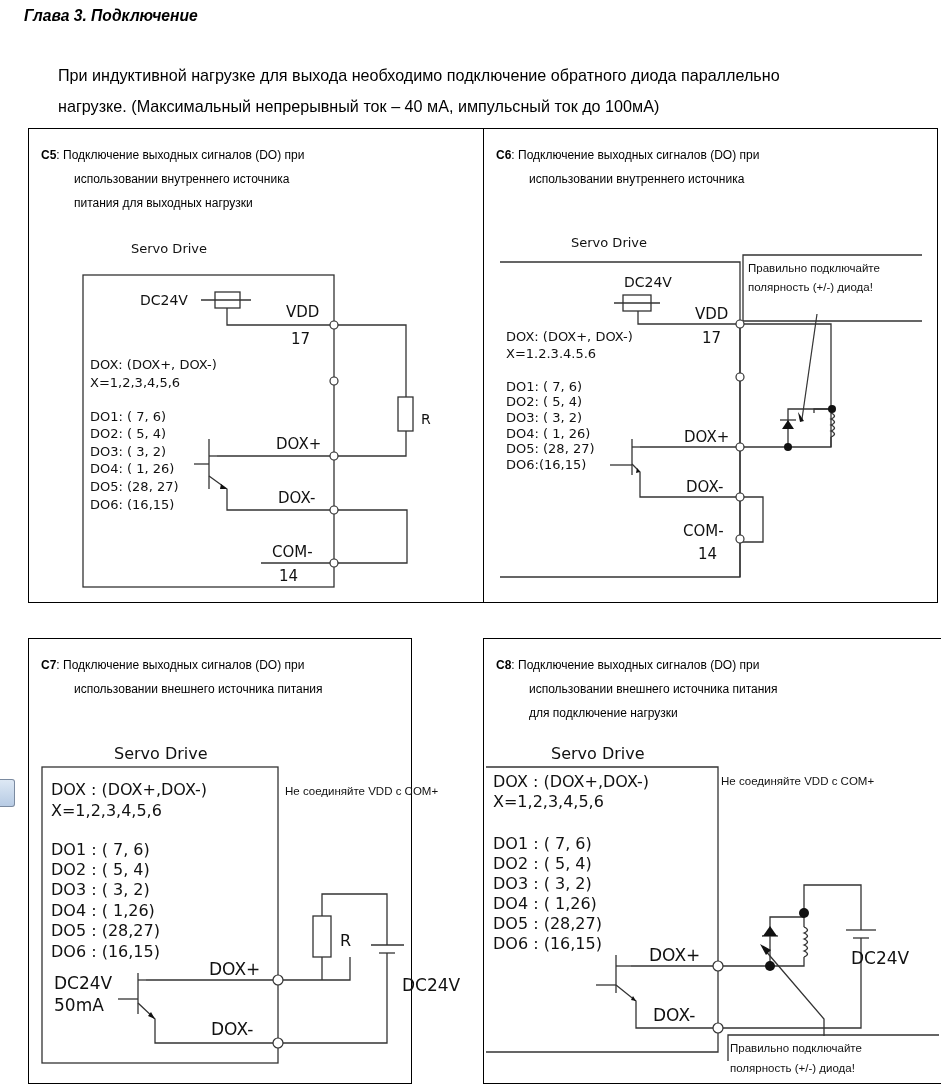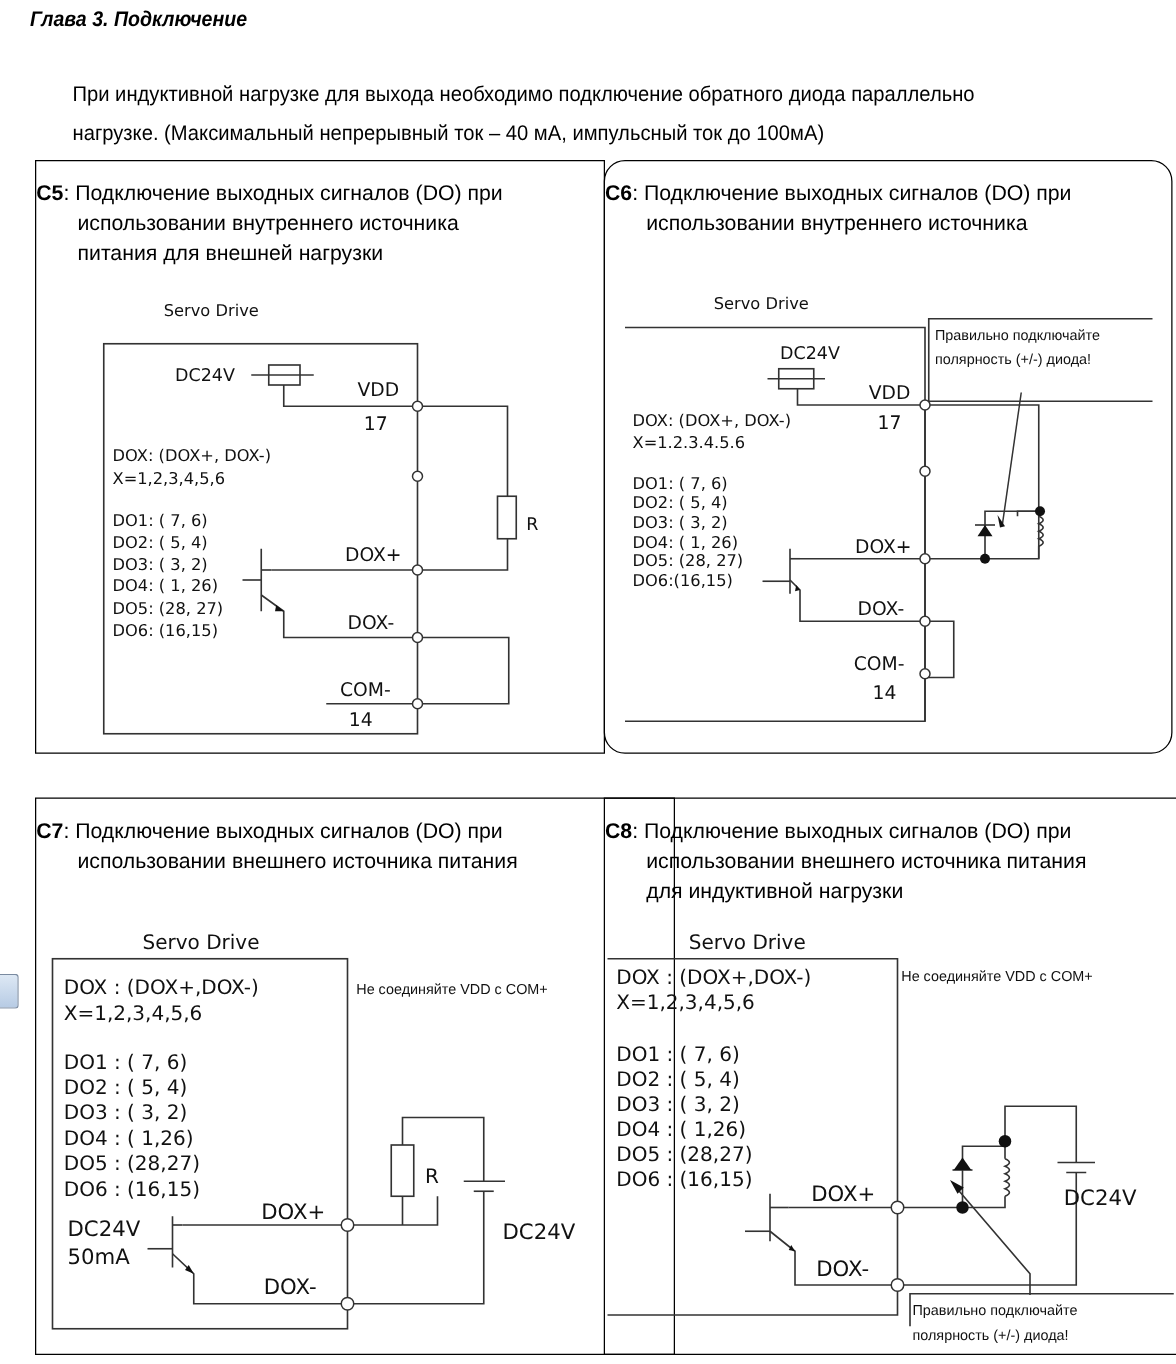--- a/index.html
+++ b/index.html
@@ -1,20 +1,20 @@
 <!DOCTYPE html>
 <html><head>
 <meta charset="utf-8">
 <style>
   html,body{margin:0;padding:0;background:#fff;}
   body{width:941px;height:1091px;position:relative;overflow:hidden;font-family:"Liberation Sans",sans-serif;color:#000;}
   .chapter{position:absolute;left:24px;top:6px;font-size:17px;font-weight:bold;font-style:italic;transform:scaleX(0.92);transform-origin:left;}
   .intro{position:absolute;left:58px;top:60px;font-size:17px;line-height:31px;width:870px;transform:scaleX(0.95);transform-origin:left;}
   .cell{position:absolute;border:1px solid #000;box-sizing:border-box;}
-  .ctitle{position:absolute;left:0;top:14px;font-size:17px;line-height:24px;width:440px;}
+  .ctitle{position:absolute;left:12px;top:14px;font-size:12px;line-height:24px;width:440px;}
   .ctitle b{font-weight:bold;}
   .ctitle .ind{display:block;padding-left:33px;}
   svg{position:absolute;left:0;top:0;overflow:visible;}
   svg text{font-family:"DejaVu Sans",sans-serif;fill:#111;}
   .note{font-family:"Liberation Sans",sans-serif;}
   .scrap{position:absolute;left:0;top:779px;width:14px;height:26px;border:1px solid #7a8aa0;border-left:none;border-radius:0 3px 3px 0;background:linear-gradient(#dde8f4,#b7cbe4);}
 </style>
 </head>
 <body>
 
@@ -23,21 +23,21 @@
   <div>При индуктивной нагрузке для выхода необходимо подключение обратного диода параллельно</div>
   <div>нагрузке. (Максимальный непрерывный ток – 40 мА, импульсный ток до 100мА)</div>
 </div>
 
 <div class="scrap"></div>
 
 <div class="cell" style="left:28px;top:128px;width:456px;height:475px;">
   <div class="ctitle">
     <b>C5</b><span>: Подключение выходных сигналов (DO) при</span>
     <span class="ind">использовании внутреннего источника</span>
-    <span class="ind">питания для внешней нагрузки</span>
+    <span class="ind">питания для выходных нагрузки</span>
   </div>
   <svg width="456" height="475">
     <g stroke="#333" stroke-width="1.3" fill="none">
       <rect x="54" y="146" width="251" height="312"></rect>
       <rect x="186" y="163" width="25" height="16"></rect>
       <line x1="172" y1="171" x2="222" y2="171"></line>
       <polyline points="198,179 198,196 305,196"></polyline>
       <polyline points="305,196 377,196 377,268"></polyline>
       <rect x="369" y="268" width="15" height="34"></rect>
       <polyline points="377,302 377,327 305,327"></polyline>
@@ -70,21 +70,21 @@
     <text x="61" y="362" font-size="13">DO5: (28, 27)</text>
     <text x="61" y="380" font-size="13">DO6: (16,15)</text>
     <text x="247" y="320" font-size="15">DOX+</text>
     <text x="249" y="374" font-size="15">DOX-</text>
     <text x="243" y="428" font-size="15">COM-</text>
     <text x="250" y="452" font-size="15">14</text>
     <text x="392" y="295" font-size="14">R</text>
   </svg>
 </div>
 
-<div class="cell" style="left:483px;top:128px;width:455px;height:475px;border-radius:17px;">
+<div class="cell" style="left:483px;top:128px;width:455px;height:475px;">
   <div class="ctitle">
     <b>C6</b><span>: Подключение выходных сигналов (DO) при</span>
     <span class="ind">использовании внутреннего источника</span>
   </div>
   <svg width="455" height="475">
     <g stroke="#333" stroke-width="1.3" fill="none">
       <polyline points="16,133 256,133 256,448 16,448"></polyline>
       <polyline points="438,126 259,126 259,192 438,192"></polyline>
       <rect x="139" y="166" width="28" height="16"></rect>
       <line x1="130" y1="174" x2="176" y2="174"></line>
@@ -130,21 +130,21 @@
     <text x="22" y="340" font-size="13">DO6:(16,15)</text>
     <text x="200" y="313" font-size="15">DOX+</text>
     <text x="202" y="363" font-size="15">DOX-</text>
     <text x="199" y="407" font-size="15">COM-</text>
     <text x="214" y="430" font-size="15">14</text>
     <text class="note" x="264" y="143" font-size="11.5">Правильно подключайте</text>
     <text class="note" x="264" y="162" font-size="11.5">полярность (+/-) диода!</text>
   </svg>
 </div>
 
-<div class="cell" style="left:28px;top:638px;width:512px;height:446px;">
+<div class="cell" style="left:28px;top:638px;width:384px;height:446px;">
   <div class="ctitle">
     <b>C7</b><span>: Подключение выходных сигналов (DO) при</span>
     <span class="ind">использовании внешнего источника питания</span>
   </div>
   <svg width="456" height="446">
     <g stroke="#333" stroke-width="1.3" fill="none">
       <rect x="13" y="128" width="236" height="296"></rect>
       <polyline points="117,341 249,341 321,341 321,318"></polyline>
       <rect x="284" y="277" width="18" height="41"></rect>
       <polyline points="293,318 293,341"></polyline>
@@ -178,21 +178,21 @@
     <text x="311" y="307" font-size="16">R</text>
     <text x="373" y="352" font-size="17">DC24V</text>
     <text class="note" x="256" y="156" font-size="11.5">Не соединяйте VDD с COM+</text>
   </svg>
 </div>
 
 <div class="cell" style="left:483px;top:638px;width:533px;height:446px;">
   <div class="ctitle">
     <b>C8</b><span>: Подключение выходных сигналов (DO) при</span>
     <span class="ind">использовании внешнего источника питания</span>
-    <span class="ind">для индуктивной нагрузки</span>
+    <span class="ind">для подключение нагрузки</span>
   </div>
   <svg width="455" height="446">
     <g stroke="#333" stroke-width="1.3" fill="none">
       <polyline points="2,128 234,128 234,413 2,413"></polyline>
       <polyline points="147,327 234,327 286,327"></polyline>
       <polyline points="286,327 286,278 320,278"></polyline>
       <line x1="278" y1="297" x2="294" y2="297"></line>
       <polyline points="320,278 320,246 377,246 377,291"></polyline>
       <path d="M320,288 q7,3 0,6 q7,3 0,6 q7,3 0,6 q7,3 0,6 q7,3 0,6"></path>
       <polyline points="320,278 320,288"></polyline>

